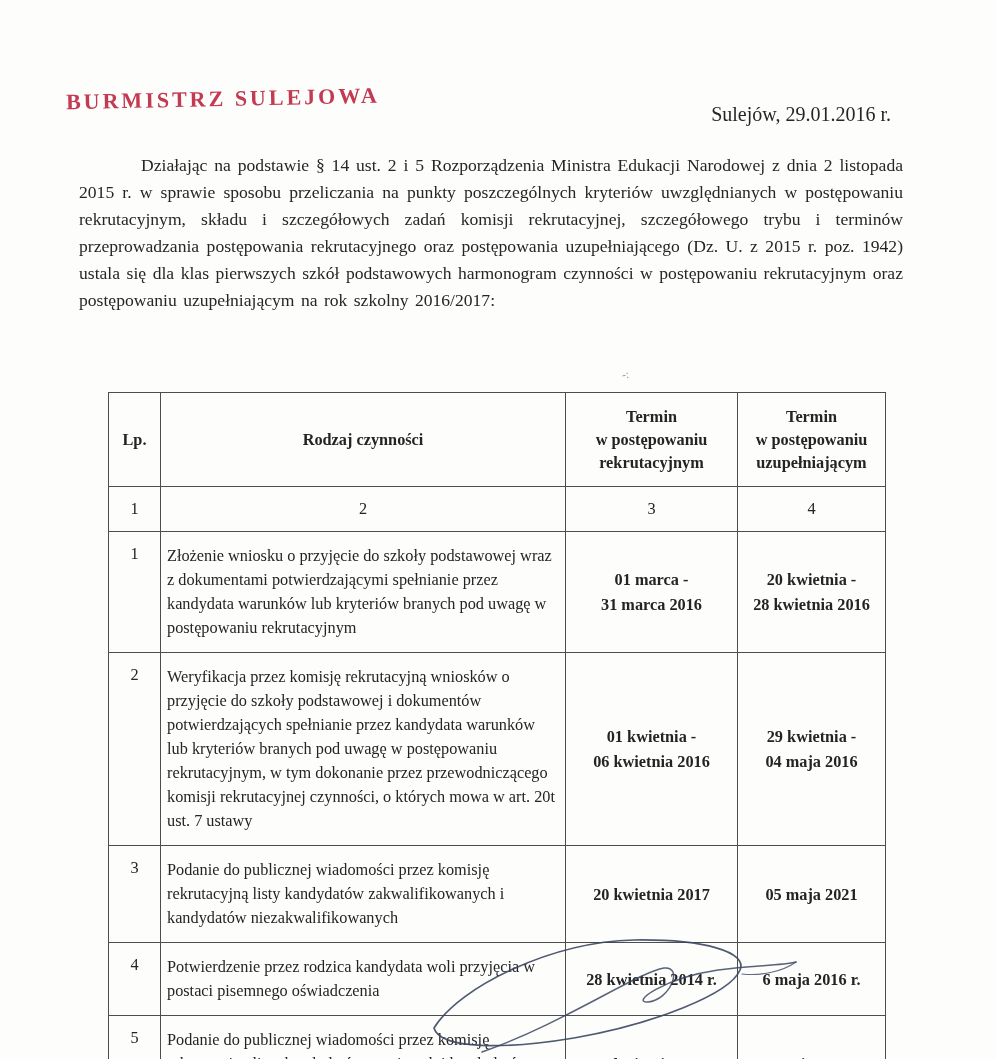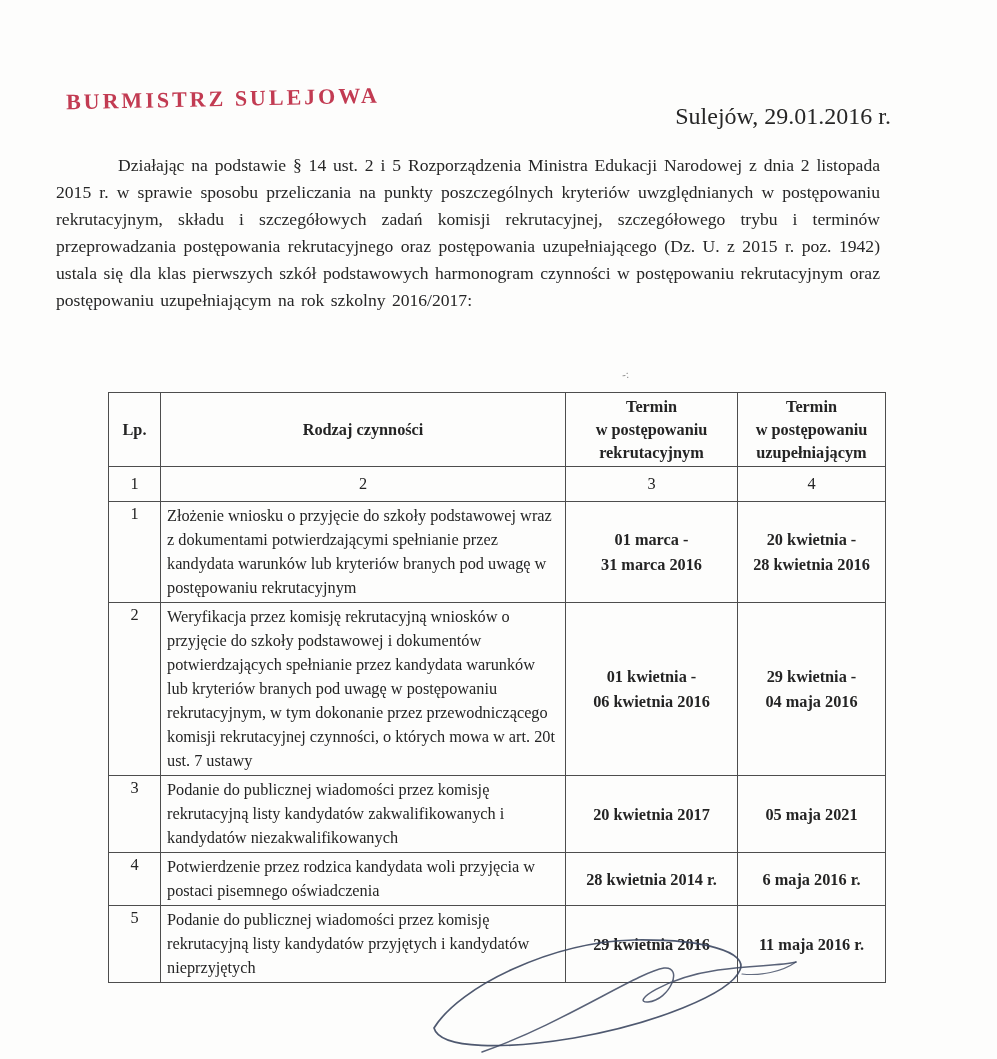--- a/index.html
+++ b/index.html
@@ -18,26 +18,26 @@
     font-size: 22px;
     font-weight: bold;
     letter-spacing: 3px;
     color: var(--stamp_red, #c23b52);
     transform: rotate(-1.2deg);
     white-space: nowrap;
   }
   .date-line {
     position: absolute;
     right: 106px; top: 103px;
-    font-size: 24px;
+    font-size: 20px;
     color: #262626;
   }
   .intro {
     position: absolute;
-    left: 56px; top: 152px;
+    left: 79px; top: 152px;
     width: 824px;
     font-size: 17.6px;
     line-height: 27px;
     text-align: justify;
     text-indent: 62px;
     color: #262626;
     word-spacing: 2px;
   }
   .scan-speck {
     position: absolute;
@@ -50,21 +50,21 @@
     position: absolute;
     left: 108px; top: 392px;
     width: 777px;
     border-collapse: collapse;
     table-layout: fixed;
     font-size: 16.3px;
     color: #242424;
   }
   table.schedule td, table.schedule th {
     border: 1px solid #4d4d4d;
-    padding: 2px 6px;
+    padding: 12px 6px;
     background: #fdfdfc;
   }
   table.schedule th {
     font-weight: bold;
     text-align: center;
     vertical-align: middle;
     line-height: 23px;
     white-space: pre-line;
   }
   tr.hdr    { height: 70px; }

